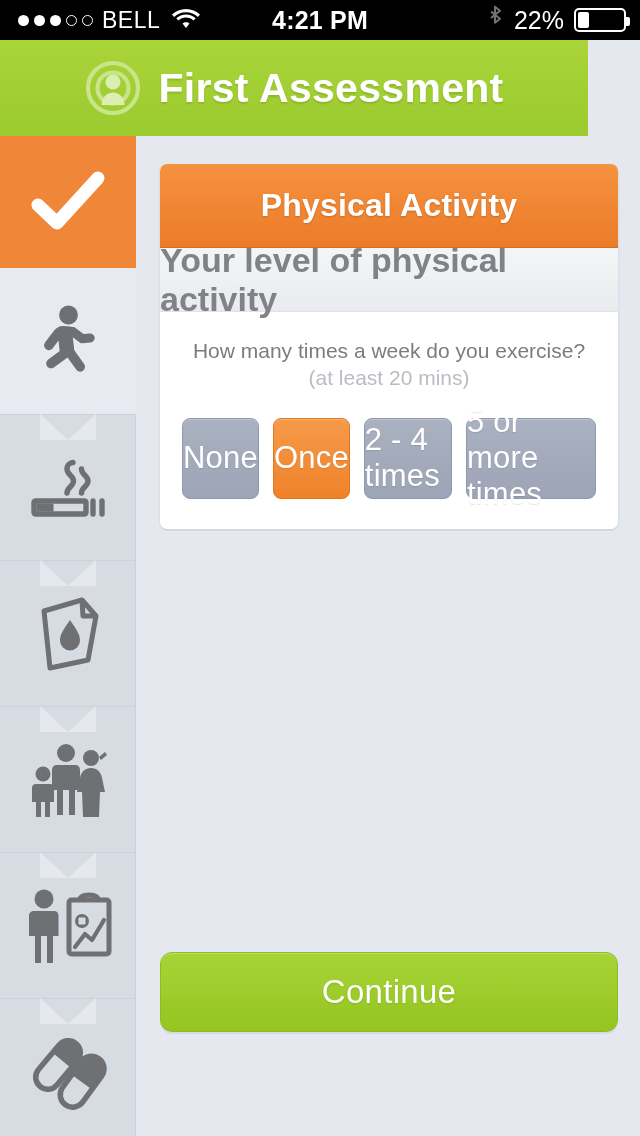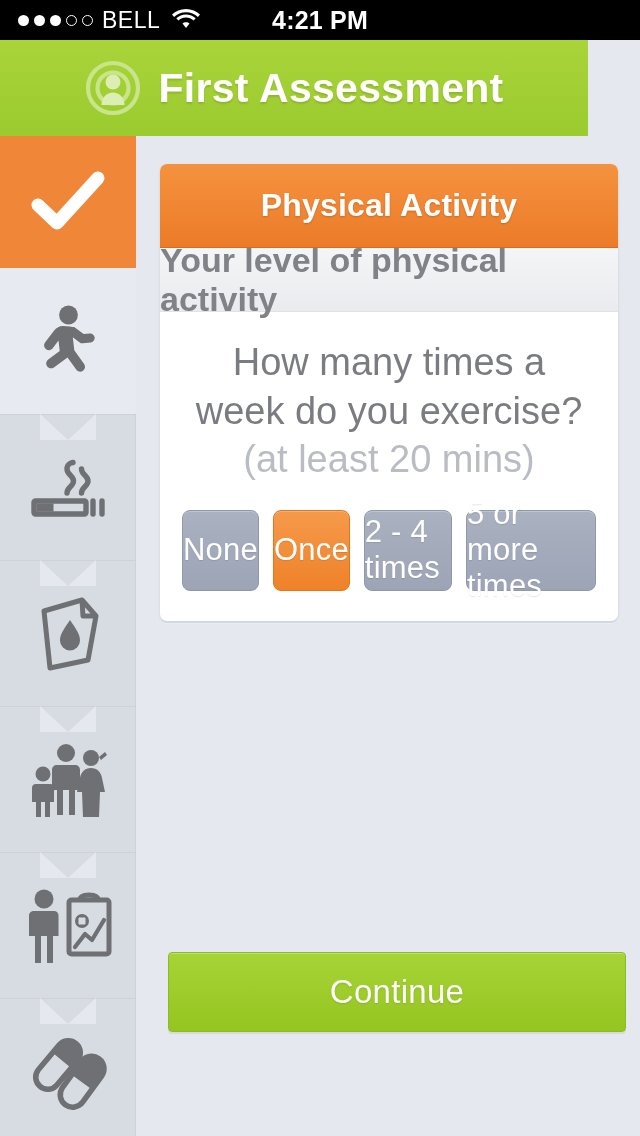--- a/index.html
+++ b/index.html
@@ -88,21 +88,21 @@
     text-shadow:0 1px 2px rgba(0,0,0,.18);
   }
   .card-sub{
     background:linear-gradient(#F4F5F7,#E9EBEE);
     border-bottom:1px solid #DFE2E7;
     height:64px; display:flex; align-items:center; justify-content:center;
   }
   .card-sub span{ color:#808288; font-size:34px; font-weight:700; }
   .card-body{ padding:26px 22px 30px; }
   .question{
-    text-align:center; font-size:38px; line-height:1.28; color:#7A7C82;
+    text-align:center; font-size:21px; line-height:1.28; color:#7A7C82;
     padding:0 4px 8px;
   }
   .question .hint{ color:#B9BCC2; }
 
   .opts{ margin-top:18px; display:flex; gap:14px; }
   .opt{
     height:81px; border-radius:8px;
     display:flex; align-items:center; justify-content:center;
     color:#fff; font-size:31px; letter-spacing:.2px;
     text-shadow:0 1px 1px rgba(0,0,0,.10);
@@ -114,23 +114,23 @@
     box-shadow:inset 0 1px 0 rgba(255,255,255,.25);
   }
   .opt.sel{
     background:linear-gradient(#F59A4A,#EF8229);
     border:1px solid #E3751C;
     box-shadow:inset 0 1px 0 rgba(255,255,255,.25);
   }
 
   
   .continue{
-    position:absolute; left:168px; top:952px; width:458px; height:80px;
+    position:absolute; left:160px; top:952px; width:458px; height:80px;
     background:linear-gradient(#A6D437,#95C520);
-    border:1px solid #8DBC1E; border-radius:4px;
+    border:1px solid #8DBC1E; border-radius:12px;
     display:flex; align-items:center; justify-content:center;
     color:#fff; font-size:33px; letter-spacing:.3px;
     text-shadow:0 1px 2px rgba(0,0,0,.12);
     box-shadow:inset 0 1px 0 rgba(255,255,255,.28), 0 2px 0 #D5DAE2;
     cursor:pointer;
   }
 </style>
 </head>
 <body>
 
@@ -148,20 +148,31 @@
       <svg width="28" height="21" viewBox="0 0 28 21">
         <path d="M14 4.2c4.6 0 8.8 1.8 11.9 4.7l2.1-2.3C24.4 3.1 19.5 1 14 1S3.6 3.1 0 6.6l2.1 2.3C5.2 6 9.4 4.2 14 4.2z" fill="#fff"></path>
         <path d="M14 9.6c2.9 0 5.6 1.1 7.6 2.9l2.1-2.3C21.1 7.9 17.7 6.5 14 6.5s-7.1 1.4-9.7 3.7l2.1 2.3c2-1.8 4.7-2.9 7.6-2.9z" fill="#fff"></path>
         <path d="M14 14.3c1.4 0 2.6.5 3.5 1.3L14 20l-3.5-4.4c.9-.8 2.1-1.3 3.5-1.3z" fill="#fff"></path>
       </svg>
     </span>
   </div>
 
   <div class="sb-center">4:21 PM</div>
 
+  <div class="sb-right">
+    <span class="bt">
+      <svg width="17" height="27" viewBox="0 0 17 27">
+        <path d="M4 6.5l9 7.2-5 4v-16l5 4-9 7.3" fill="none" stroke="#B8B8B8" stroke-width="2.1" stroke-linejoin="round"></path>
+      </svg>
+    </span>
+    <span class="batt-pct">22%</span>
+    <span class="battery">
+      <span class="fill" style="width: 10.56px;"></span>
+    </span>
+  </div>
 </div>
 
 <div class="appbar">
   <span class="logo">
     <svg viewBox="0 0 58 58" width="58" height="58">
       <g fill="none" stroke="#C9E48A" stroke-width="4.2">
         <circle cx="29" cy="29" r="25"></circle>
         <circle cx="29" cy="29" r="15.5"></circle>
       </g>
       <circle cx="29" cy="23" r="7.5" fill="#DCEEB4"></circle>

